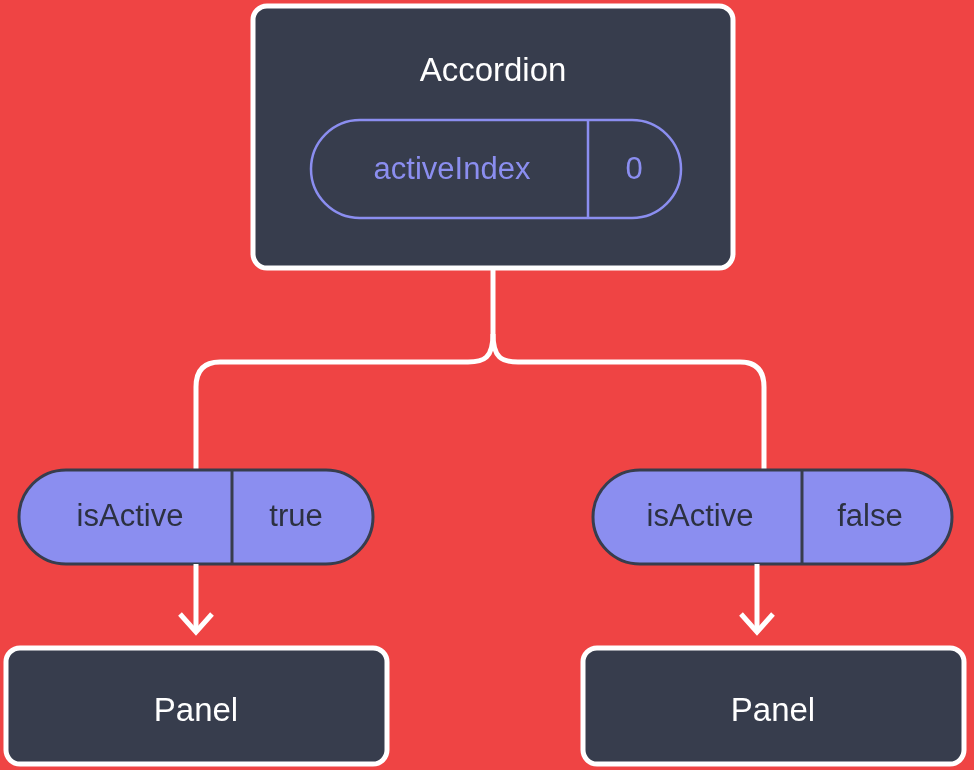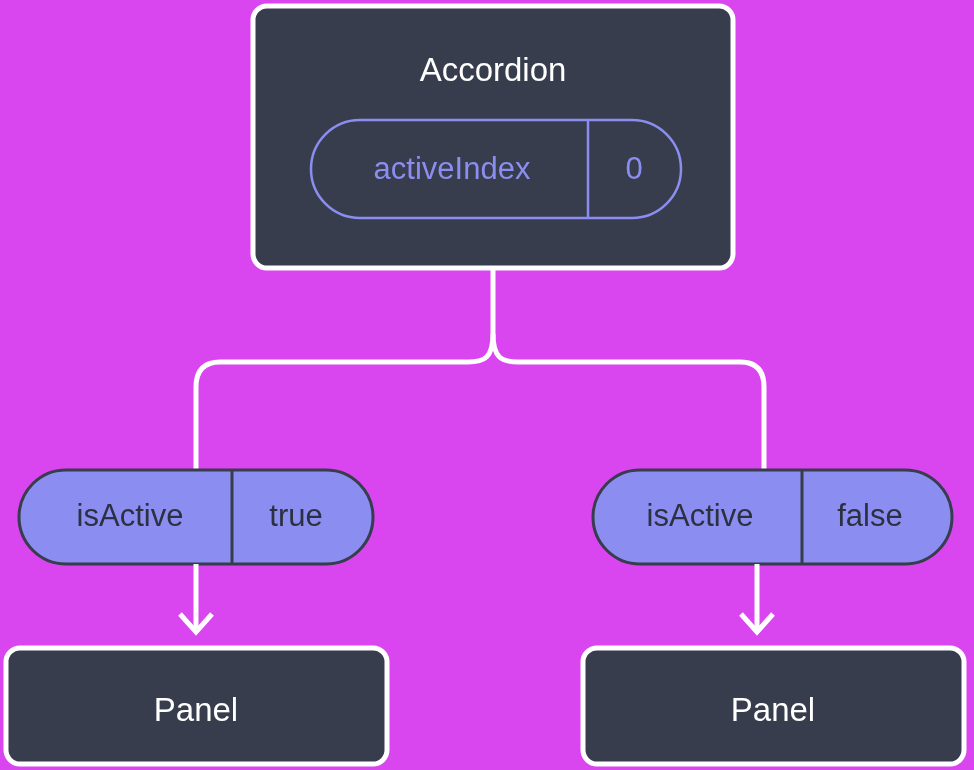--- a/index.html
+++ b/index.html
@@ -10,21 +10,21 @@
   body {
     width: 974px;
     height: 770px;
     overflow: hidden;
     font-family: "Liberation Sans", sans-serif;
   }
   #diagram-root {
     position: relative;
     width: 974px;
     height: 770px;
-    background: #d946ef;
+    background: #ef4444;
   }
   svg.diagram-canvas {
     position: absolute;
     top: 0;
     left: 0;
     width: 974px;
     height: 770px;
     display: block;
   }
   .node-box-fill { fill: #373d4d; }

